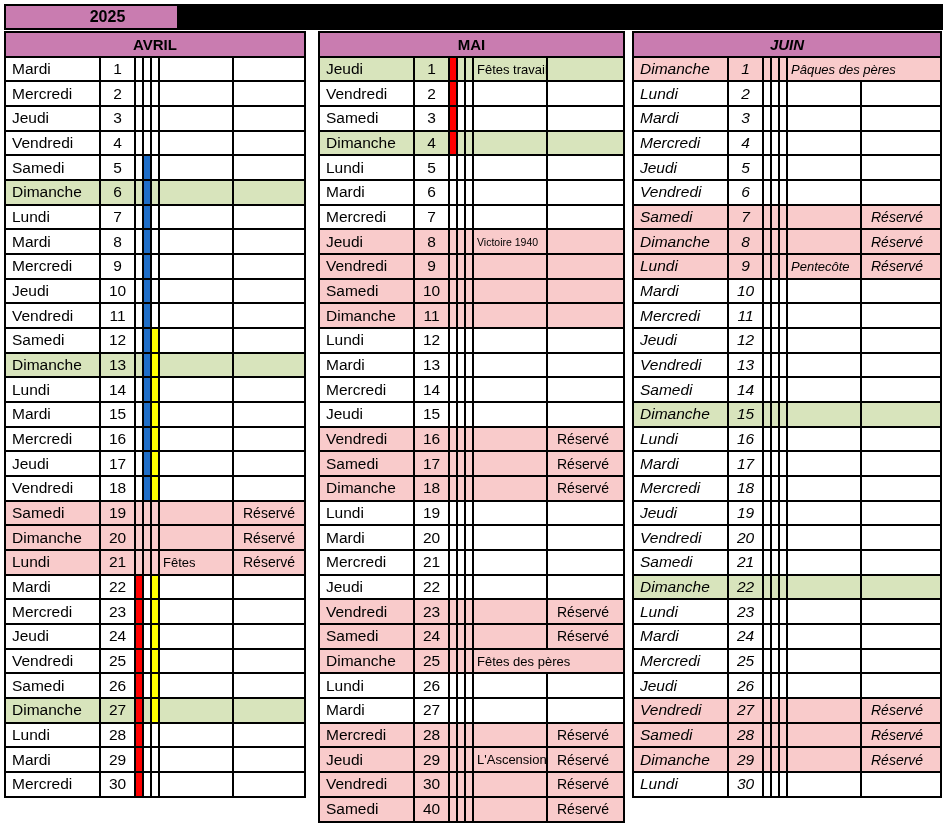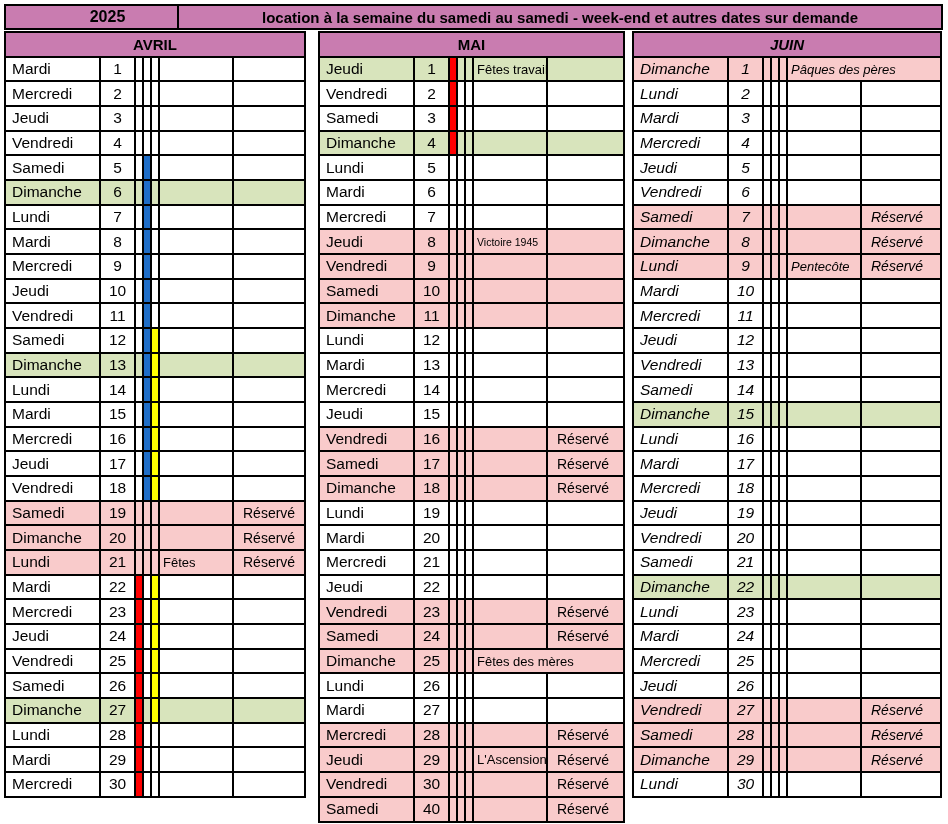--- a/index.html
+++ b/index.html
@@ -39,21 +39,20 @@
   .cell.note.small{font-size:10.5px;}
   .cell.res{padding-left:9px;font-size:14px;}
 </style>
 </head>
 <body>
 
 <div id="stage">
 
   <div id="title-band" class="black-frame">
     <div id="year-cell" class="band-cell" style="background: rgb(201, 124, 176); padding-left: 32px;">2025</div>
-    <div class="band-cell" style="background: rgb(201, 124, 176);">location à la semaine du samedi au samedi - week-end et autres dates sur demande</div>
   </div>
 
   <div id="month-avril" class="month-table black-frame">
     <div class="month-header" style="background: rgb(201, 124, 176);">AVRIL</div>
     <div style="display:contents"><div class="row">
           <div class="cell day" style="background: rgb(255, 255, 255);">Mardi</div>
           <div class="cell num" style="background: rgb(255, 255, 255);">1</div>
           <div class="cell stripe" style="background: rgb(255, 255, 255);"></div>
           <div class="cell stripe" style="background: rgb(255, 255, 255);"></div>
           <div class="cell stripe" style="background: rgb(255, 255, 255);"></div>
@@ -351,21 +350,21 @@
           <div class="cell stripe" style="background: rgb(255, 255, 255);"></div>
           <div class="cell stripe" style="background: rgb(255, 255, 255);"></div>
           <div class="cell note" style="background: rgb(255, 255, 255);"></div>
           <div class="cell res" style="background: rgb(255, 255, 255);"></div>
         </div><div class="row">
           <div class="cell day" style="background: rgb(249, 203, 203);">Jeudi</div>
           <div class="cell num" style="background: rgb(249, 203, 203);">8</div>
           <div class="cell stripe" style="background: rgb(249, 203, 203);"></div>
           <div class="cell stripe" style="background: rgb(249, 203, 203);"></div>
           <div class="cell stripe" style="background: rgb(249, 203, 203);"></div>
-          <div class="cell note small" style="background: rgb(249, 203, 203);">Victoire 1945</div>
+          <div class="cell note small" style="background: rgb(249, 203, 203);">Victoire 1940</div>
           <div class="cell res" style="background: rgb(249, 203, 203);"></div>
         </div><div class="row">
           <div class="cell day" style="background: rgb(249, 203, 203);">Vendredi</div>
           <div class="cell num" style="background: rgb(249, 203, 203);">9</div>
           <div class="cell stripe" style="background: rgb(249, 203, 203);"></div>
           <div class="cell stripe" style="background: rgb(249, 203, 203);"></div>
           <div class="cell stripe" style="background: rgb(249, 203, 203);"></div>
           <div class="cell note" style="background: rgb(249, 203, 203);"></div>
           <div class="cell res" style="background: rgb(249, 203, 203);"></div>
         </div><div class="row">
@@ -487,21 +486,21 @@
           <div class="cell stripe" style="background: rgb(249, 203, 203);"></div>
           <div class="cell stripe" style="background: rgb(249, 203, 203);"></div>
           <div class="cell note" style="background: rgb(249, 203, 203);"></div>
           <div class="cell res" style="background: rgb(249, 203, 203);">Réservé</div>
         </div><div class="row">
           <div class="cell day" style="background: rgb(249, 203, 203);">Dimanche</div>
           <div class="cell num" style="background: rgb(249, 203, 203);">25</div>
           <div class="cell stripe" style="background: rgb(249, 203, 203);"></div>
           <div class="cell stripe" style="background: rgb(249, 203, 203);"></div>
           <div class="cell stripe" style="background: rgb(249, 203, 203);"></div>
-          <div class="cell note" style="background: rgb(249, 203, 203); grid-column: 6 / 8;">Fêtes des mères</div>
+          <div class="cell note" style="background: rgb(249, 203, 203); grid-column: 6 / 8;">Fêtes des pères</div>
         </div><div class="row">
           <div class="cell day" style="background: rgb(255, 255, 255);">Lundi</div>
           <div class="cell num" style="background: rgb(255, 255, 255);">26</div>
           <div class="cell stripe" style="background: rgb(255, 255, 255);"></div>
           <div class="cell stripe" style="background: rgb(255, 255, 255);"></div>
           <div class="cell stripe" style="background: rgb(255, 255, 255);"></div>
           <div class="cell note" style="background: rgb(255, 255, 255);"></div>
           <div class="cell res" style="background: rgb(255, 255, 255);"></div>
         </div><div class="row">
           <div class="cell day" style="background: rgb(255, 255, 255);">Mardi</div>

